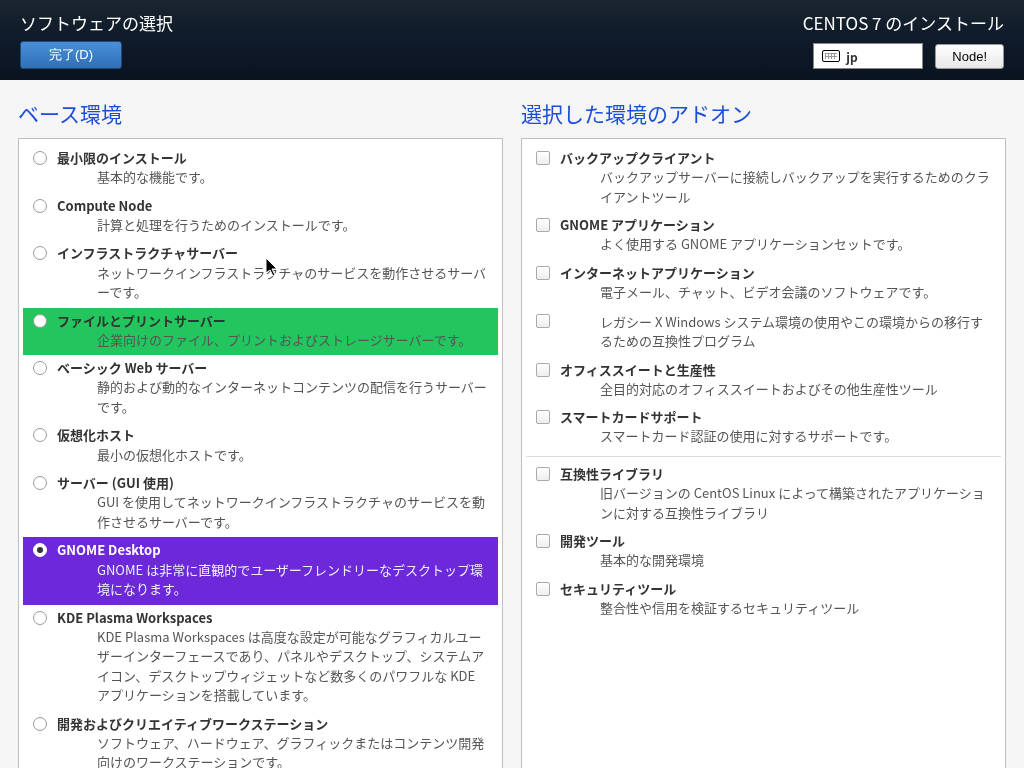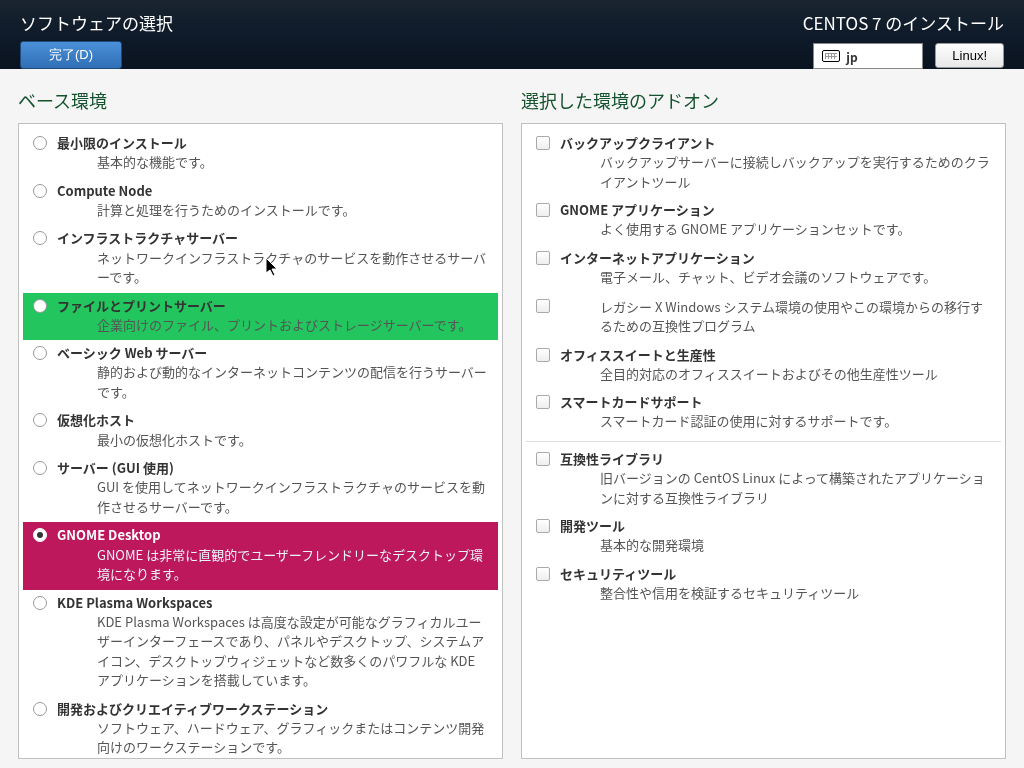--- a/index.html
+++ b/index.html
@@ -6,21 +6,21 @@
 body {
   width: 1024px; height: 768px;
   font-family: "Noto Sans CJK JP", "Hiragino Kaku Gothic Pro", sans-serif;
   font-size: 13px;
   background: #f5f5f5;
   color: #333;
   overflow: hidden;
 }
 .header {
   background: linear-gradient(to bottom, #1a2530 0%, #0f1a2a 50%, #0a1420 100%);
-  height: 69px;
+  height: 80px;
   position: relative;
   display: flex;
   justify-content: space-between;
   padding: 10px 20px 0;
 }
 .header-left { display: flex; flex-direction: column; align-items: flex-start; }
 .header-title {
   color: #fff;
   font-size: 17px;
   font-weight: normal;
@@ -34,21 +34,21 @@
   border-radius: 3px;
   font-size: 13px;
   cursor: pointer;
 }
 .header-right { display: flex; flex-direction: column; align-items: flex-end; }
 .install-title {
   color: #fff;
   font-size: 17px;
   margin-bottom: 8px;
 }
-.header-controls { display: flex; gap: 12px; align-items: flex-start; }
+.header-controls { display: flex; gap: 12px; align-items: flex-end; }
 .lang-box {
   background: #fff;
   border: 1px solid #888;
   padding: 3px 8px;
   display: flex;
   align-items: center;
   gap: 6px;
   width: 110px;
   height: 26px;
 }
@@ -77,40 +77,40 @@
   cursor: pointer;
 }
 .content {
   display: flex;
   padding: 18px 18px 0;
   gap: 18px;
   height: calc(100% - 78px);
 }
 .col { flex: 1; display: flex; flex-direction: column; min-width: 0; }
 .col-title {
-  font-size: 18px;
-  color: #14532d;
+  font-size: 21px;
+  color: #1d4ed8;
   margin-bottom: 10px;
 }
 .panel {
   border: 1px solid #c0c0c0;
   background: #fff;
   flex: 1;
   overflow-y: auto;
   padding: 6px 4px;
 }
 .item {
   display: flex;
   align-items: flex-start;
   padding: 4px 10px 6px;
   gap: 10px;
 }
 .item.hover { background: #22c55e; }
 .item.selected {
-  background: #be185d;
+  background: #6d28d9;
   color: #fff;
 }
 .item.selected .item-desc { color: #eaf2fb; }
 .radio {
   width: 14px; height: 14px;
   border: 1px solid #999;
   border-radius: 50%;
   background: #fff;
   margin-top: 2px;
   flex-shrink: 0;
@@ -156,21 +156,21 @@
     <div class="header-title">ソフトウェアの選択</div>
     <button class="done-btn">完了(D)</button>
   </div>
   <div class="header-right">
     <div class="install-title">CENTOS 7 のインストール</div>
     <div class="header-controls">
       <div class="lang-box">
         <span class="kbd-icon"></span>
         <span class="lang-code">jp</span>
       </div>
-      <button class="help-btn">Linux!</button>
+      <button class="help-btn">Node!</button>
     </div>
   </div>
 </div>
 
 <div class="content">
   <div class="col">
     <div class="col-title">ベース環境</div>
     <div class="panel" id="base-panel">
         <div class="item">
           <div class="radio"></div>

